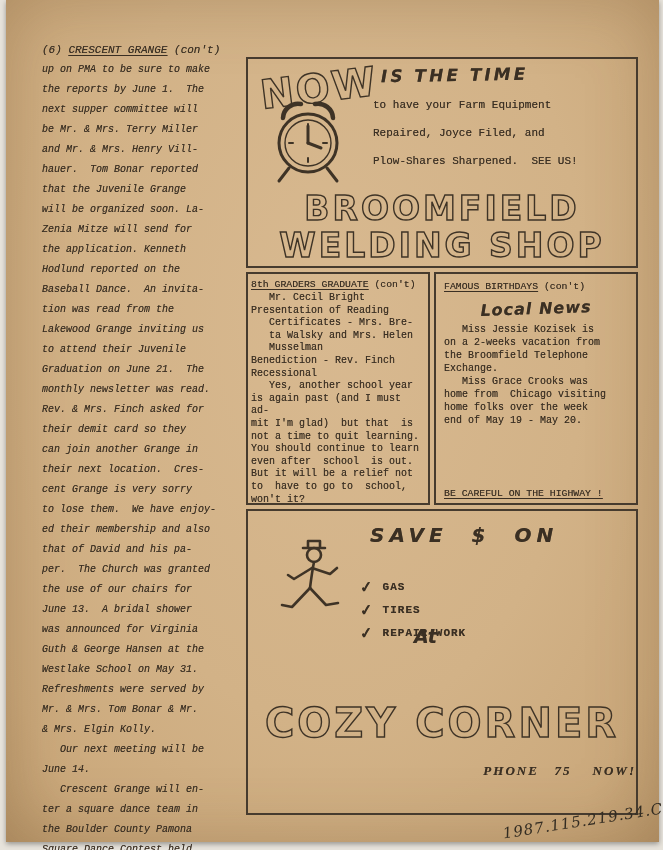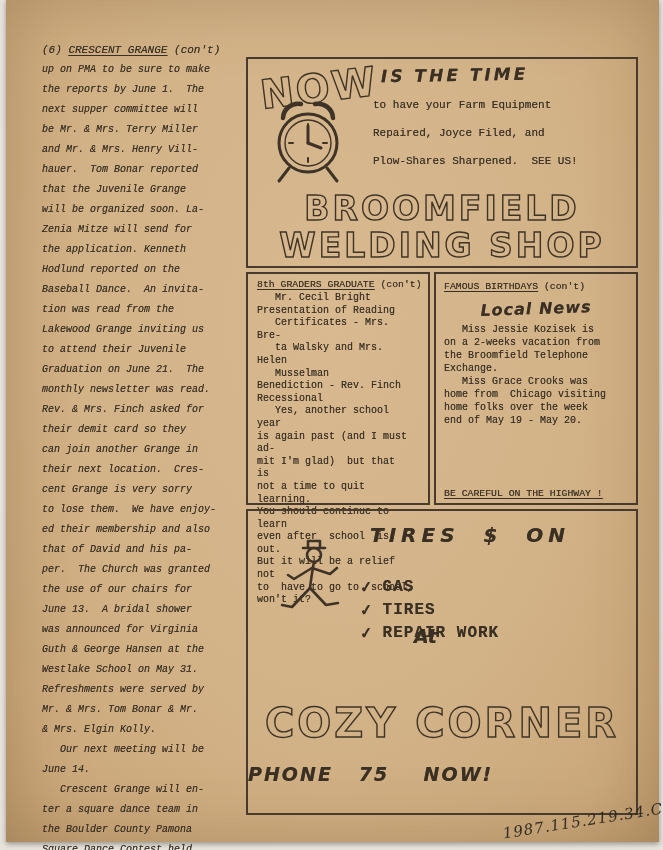--- a/index.html
+++ b/index.html
@@ -27,40 +27,40 @@
 
   
   #welding-box{left:240px;top:57px;width:392px;height:211px;}
   #now-svg{left:10px;top:0px;transform:rotate(-7deg);}
   #clock-svg{left:16px;top:32px;}
   #tagline{left:133px;top:6px;font-size:17px;letter-spacing:3px;transform:rotate(-1deg);}
   .ad-copy{left:125px;font-size:11px;}
   #shop-svg{left:0;top:125px;}
 
   
-  #grad-box{left:240px;top:272px;width:184px;height:233px;padding:5px 9px;}
+  #grad-box{left:240px;top:272px;width:184px;height:233px;padding:5px 3px;}
   #grad-box .col-heading{font-size:9.8px;margin-bottom:2px;}
   #grad-box .body{font-size:10px;line-height:12.6px;}
   #bday-box{left:428px;top:272px;width:204px;height:233px;padding:7px 8px;}
   #bday-box .col-heading{font-size:9.8px;margin-bottom:2px;}
   #bday-box .body{font-size:10px;line-height:13px;}
   #local-news{font-size:16px;text-align:center;margin:7px 0 5px 0;transform:rotate(-2deg);letter-spacing:1px;}
   #bday-footer{position:absolute;left:8px;bottom:4px;font-size:9.8px;}
 
   
   #cozy-box{left:240px;top:509px;width:392px;height:306px;}
   #save-line{left:122px;top:12px;font-size:20px;letter-spacing:5px;}
   #man-svg{left:18px;top:26px;}
   #checklist{left:112px;top:64px;}
   .cozy-row{display:flex;align-items:center;height:23px;}
   .check{font-size:15px;font-weight:bold;margin-right:10px;transform:rotate(-6deg);}
-  .cozy-item{font-size:16px;font-weight:bold;letter-spacing:1px;}
+  .cozy-item{font-size:11px;font-weight:bold;letter-spacing:1px;}
   #at-label{left:166px;top:114px;font-size:19px;}
   #cozy-svg{left:0;top:172px;}
-  #phone-line{left:0;top:252px;width:100%;text-align:left;font-size:19px;letter-spacing:2px;}
+  #phone-line{left:0;top:252px;width:100%;text-align:right;font-size:13px;letter-spacing:2px;font-family:Liberation Serif, serif;}
 
   
   #accession{position:absolute;left:496px;top:812px;transform:rotate(-9deg);
     font-family:"DejaVu Serif",serif;font-style:italic;font-size:15px;color:#332c22;letter-spacing:1px;}
 </style>
 </head>
 <body>
 
 <div id="page">
   <div id="paper">
@@ -180,21 +180,21 @@
 the Broomfield Telephone
 Exchange.
    Miss Grace Crooks was
 home from  Chicago visiting
 home folks over the week
 end of May 19 - May 20.</div>
       <div id="bday-footer" class="mono ink u nowrap">BE CAREFUL ON THE HIGHWAY !</div>
     </div>
 
     <div id="cozy-box" class="box">
-      <div id="save-line" class="abs hand ink nowrap">TIRES  $  ON</div>
+      <div id="save-line" class="abs hand ink nowrap">SAVE  $  ON</div>
       <svg id="man-svg" class="abs" width="94" height="104" viewBox="0 0 94 104">
         <g stroke="#3e3326" fill="none" stroke-width="2.6" stroke-linecap="round" stroke-linejoin="round">
           <path d="M37 11 h22 M42 11 v-7 h12 v7"></path>
           <circle cx="48" cy="18" r="7"></circle>
           <path d="M48 25 C46 35 45 43 44 51"></path>
           <path d="M46 31 L28 42 L22 38"></path>
           <path d="M46 31 L64 37 L71 31"></path>
           <path d="M44 51 L26 70 L16 68"></path>
           <path d="M44 51 L60 68 L72 66"></path>
         </g>

